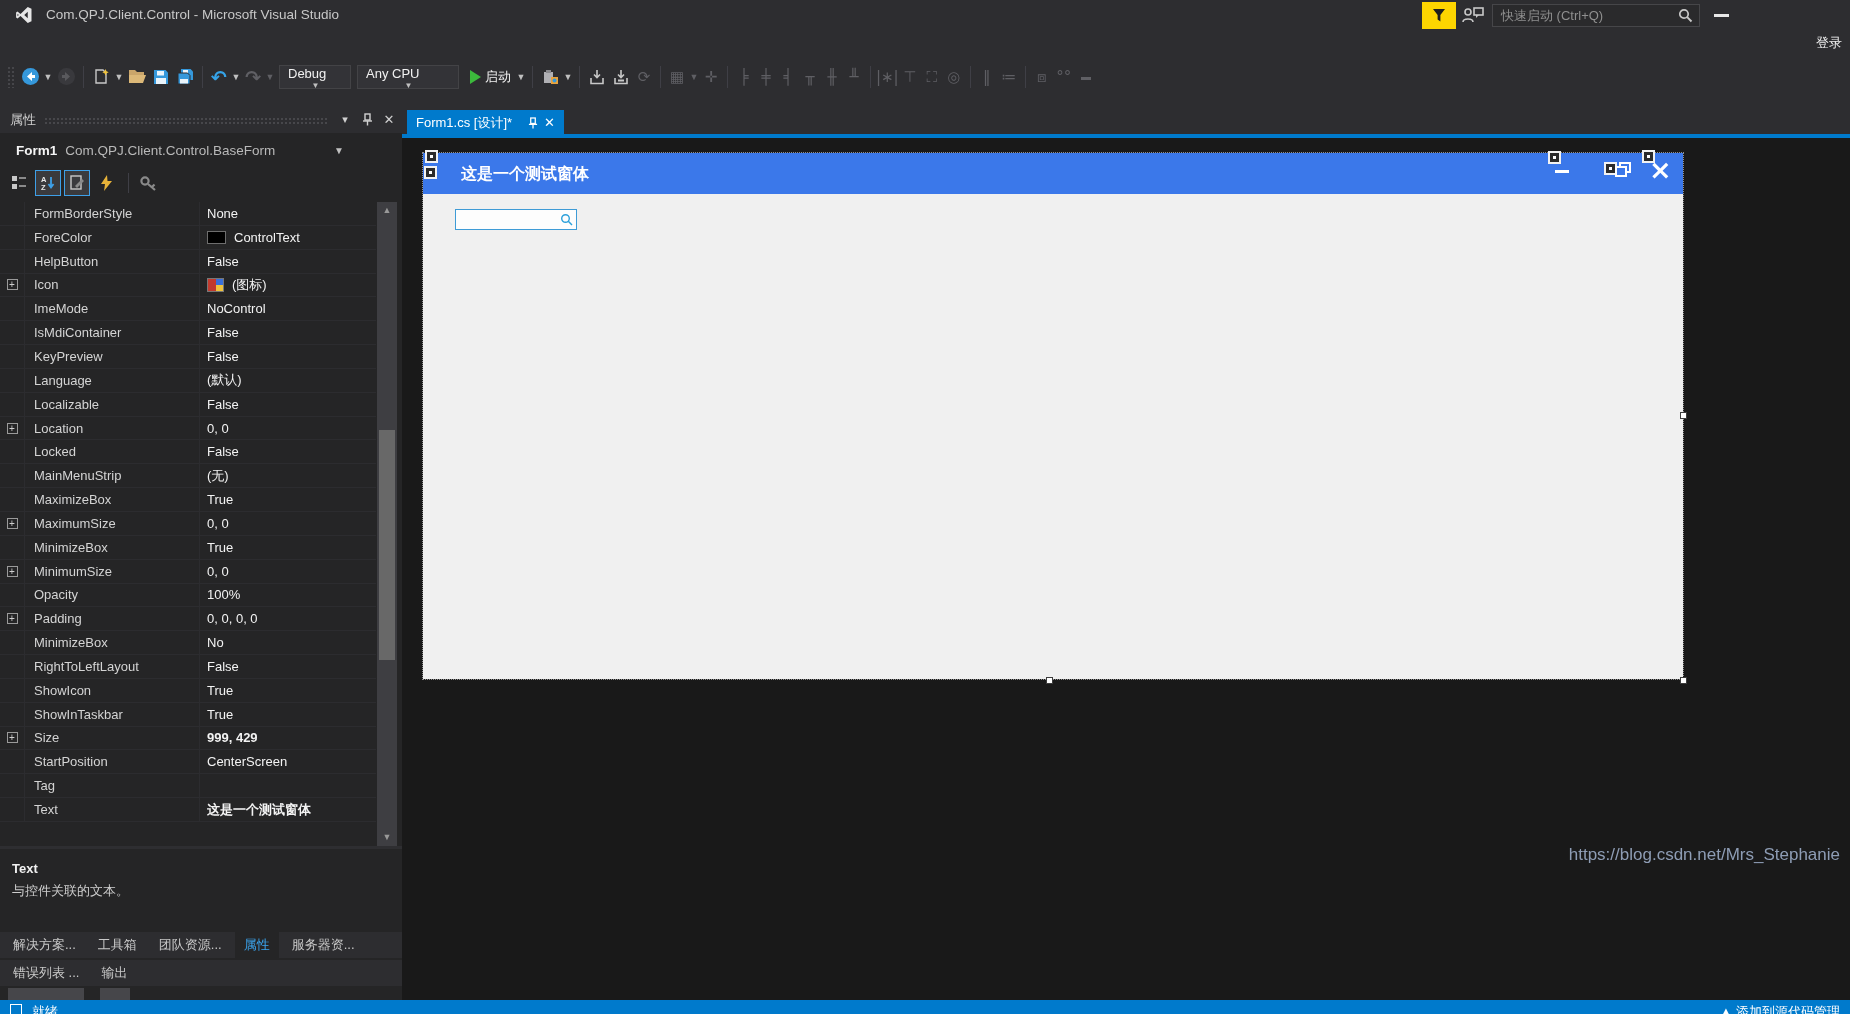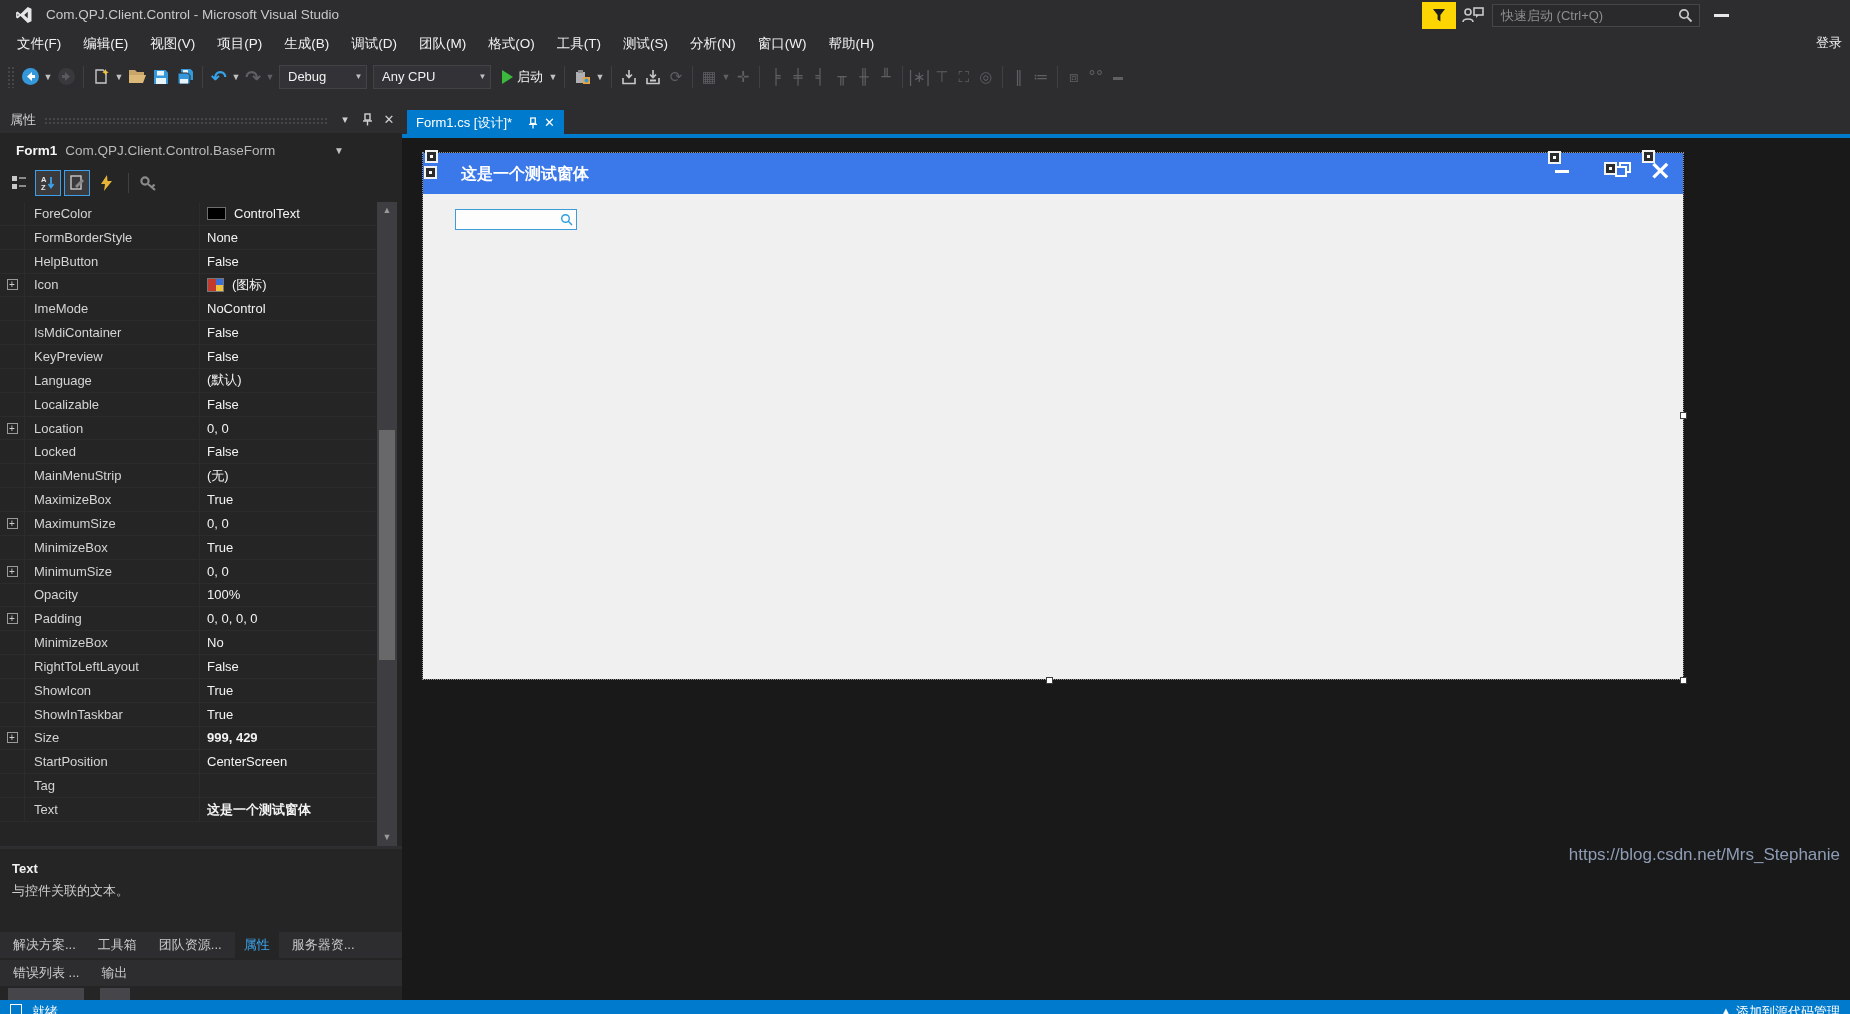--- a/index.html
+++ b/index.html
@@ -24,21 +24,21 @@
   #signin { position:absolute; right:8px; top:34px; color:#f1f1f1; cursor:pointer; }
   
   #toolbar { position:absolute; left:0; top:58px; width:1850px; height:37px; display:flex; align-items:center; padding-left:4px; }
   .grip { width:8px; height:22px; margin:0 3px; background-image:radial-gradient(#46464a 1px, transparent 1px); background-size:4px 4px; }
   .tsep { width:1px; height:22px; background:#3f3f46; margin:0 5px; }
   .ticon { width:24px; height:24px; display:flex; align-items:center; justify-content:center; cursor:pointer; }
   .tglyph { min-width:22px; height:24px; display:flex; align-items:center; justify-content:center; font-size:15px; color:#c8c8c8; cursor:pointer; font-family:"DejaVu Sans",sans-serif; }
   .tglyph.dim { color:#5f5f64; cursor:default; }
   .tcaret { width:12px; color:#c0c0c0; font-size:9px; text-align:center; cursor:pointer; }
   .tcaret.dim { color:#5f5f64; }
-  .combo { height:24px; background:#333337; border:1px solid #434346; display:flex; align-items:center; margin:0 3px; cursor:pointer; }
+  .combo { height:24px; background:#333337; border:1px solid #434346; display:flex; align-items:center; margin:0 3px; cursor:pointer;flex-direction:column; }
   .combo .cv { padding:0 8px; color:#f1f1f1; font-size:13px; }
   .combo .cc { width:16px; color:#c0c0c0; font-size:9px; text-align:center; border-left:1px solid transparent; }
   .play-tri { width:0; height:0; border-left:11px solid #3cb93c; border-top:7px solid transparent; border-bottom:7px solid transparent; margin:0 4px 0 8px; cursor:pointer; }
   .tlabel { color:#f1f1f1; margin-right:4px; cursor:pointer; }
   .tdash { width:10px; height:3px; background:#5f5f64; margin:4px 6px 0 6px; align-self:center; }
   .undoglyph { font-size:19px; font-weight:bold; color:#35a3e8; }
   .redoglyph { font-size:19px; font-weight:bold; color:#5f5f64; }
   
   #leftpanel { position:absolute; left:0; top:95px; width:402px; height:905px; background:#252526; }
   #lp-chrome-top { position:absolute; left:0; top:0; width:402px; height:38px; background:#2d2d30; }
@@ -137,35 +137,20 @@
       <span style="margin-right:6px;display:flex;">
         <svg width="15" height="15" viewBox="0 0 15 15">
             <circle cx="6" cy="6" r="4.2" fill="none" stroke="#c8c8c8" stroke-width="1.7"></circle>
             <line x1="9.2" y1="9.2" x2="13.5" y2="13.5" stroke="#c8c8c8" stroke-width="1.9"></line>
           </svg>
       </span>
     </div>
     <div id="win-min"></div>
   </div>
 
-  <div id="menubar">
-      <div class="menu-item">文件(F)</div>
-      <div class="menu-item">编辑(E)</div>
-      <div class="menu-item">视图(V)</div>
-      <div class="menu-item">项目(P)</div>
-      <div class="menu-item">生成(B)</div>
-      <div class="menu-item">调试(D)</div>
-      <div class="menu-item">团队(M)</div>
-      <div class="menu-item">格式(O)</div>
-      <div class="menu-item">工具(T)</div>
-      <div class="menu-item">测试(S)</div>
-      <div class="menu-item">分析(N)</div>
-      <div class="menu-item">窗口(W)</div>
-      <div class="menu-item">帮助(H)</div>
-    </div>
   <span id="signin">登录</span>
 
   <div id="toolbar">
       <span class="grip"></span>
       <span class="ticon">
         <svg width="19" height="19" viewBox="0 0 19 19">
           <circle cx="9.5" cy="9.5" r="8.5" fill="#3598db"></circle>
           <path d="M11 5 L6 9.5 L11 14 V11 H14 V8 H11 Z" fill="#fff"></path>
         </svg>
       </span>
@@ -322,31 +307,31 @@
       <span class="pt-ico">
         <svg width="17" height="15" viewBox="0 0 17 15">
             <circle cx="5" cy="5" r="3.6" fill="none" stroke="#8a8a8a" stroke-width="2.2"></circle>
             <path d="M8 8 L15 14 M12 11 l2.5-2.5" stroke="#8a8a8a" stroke-width="2.2" fill="none"></path>
           </svg>
       </span>
     </div>
     <div id="pgrid">
         <div class="prow">
           <span class="pgut"></span>
+          <span class="pname">FormBorderStyle</span>
+          <span class="pval">
+            <span>None</span>
+          </span>
+        </div>
+        <div class="prow">
+          <span class="pgut"></span>
           <span class="pname">ForeColor</span>
           <span class="pval">
             <span class="sw-black"></span>
             <span>ControlText</span>
-          </span>
-        </div>
-        <div class="prow">
-          <span class="pgut"></span>
-          <span class="pname">FormBorderStyle</span>
-          <span class="pval">
-            <span>None</span>
           </span>
         </div>
         <div class="prow">
           <span class="pgut"></span>
           <span class="pname">HelpButton</span>
           <span class="pval">
             <span>False</span>
           </span>
         </div>
         <div class="prow">

